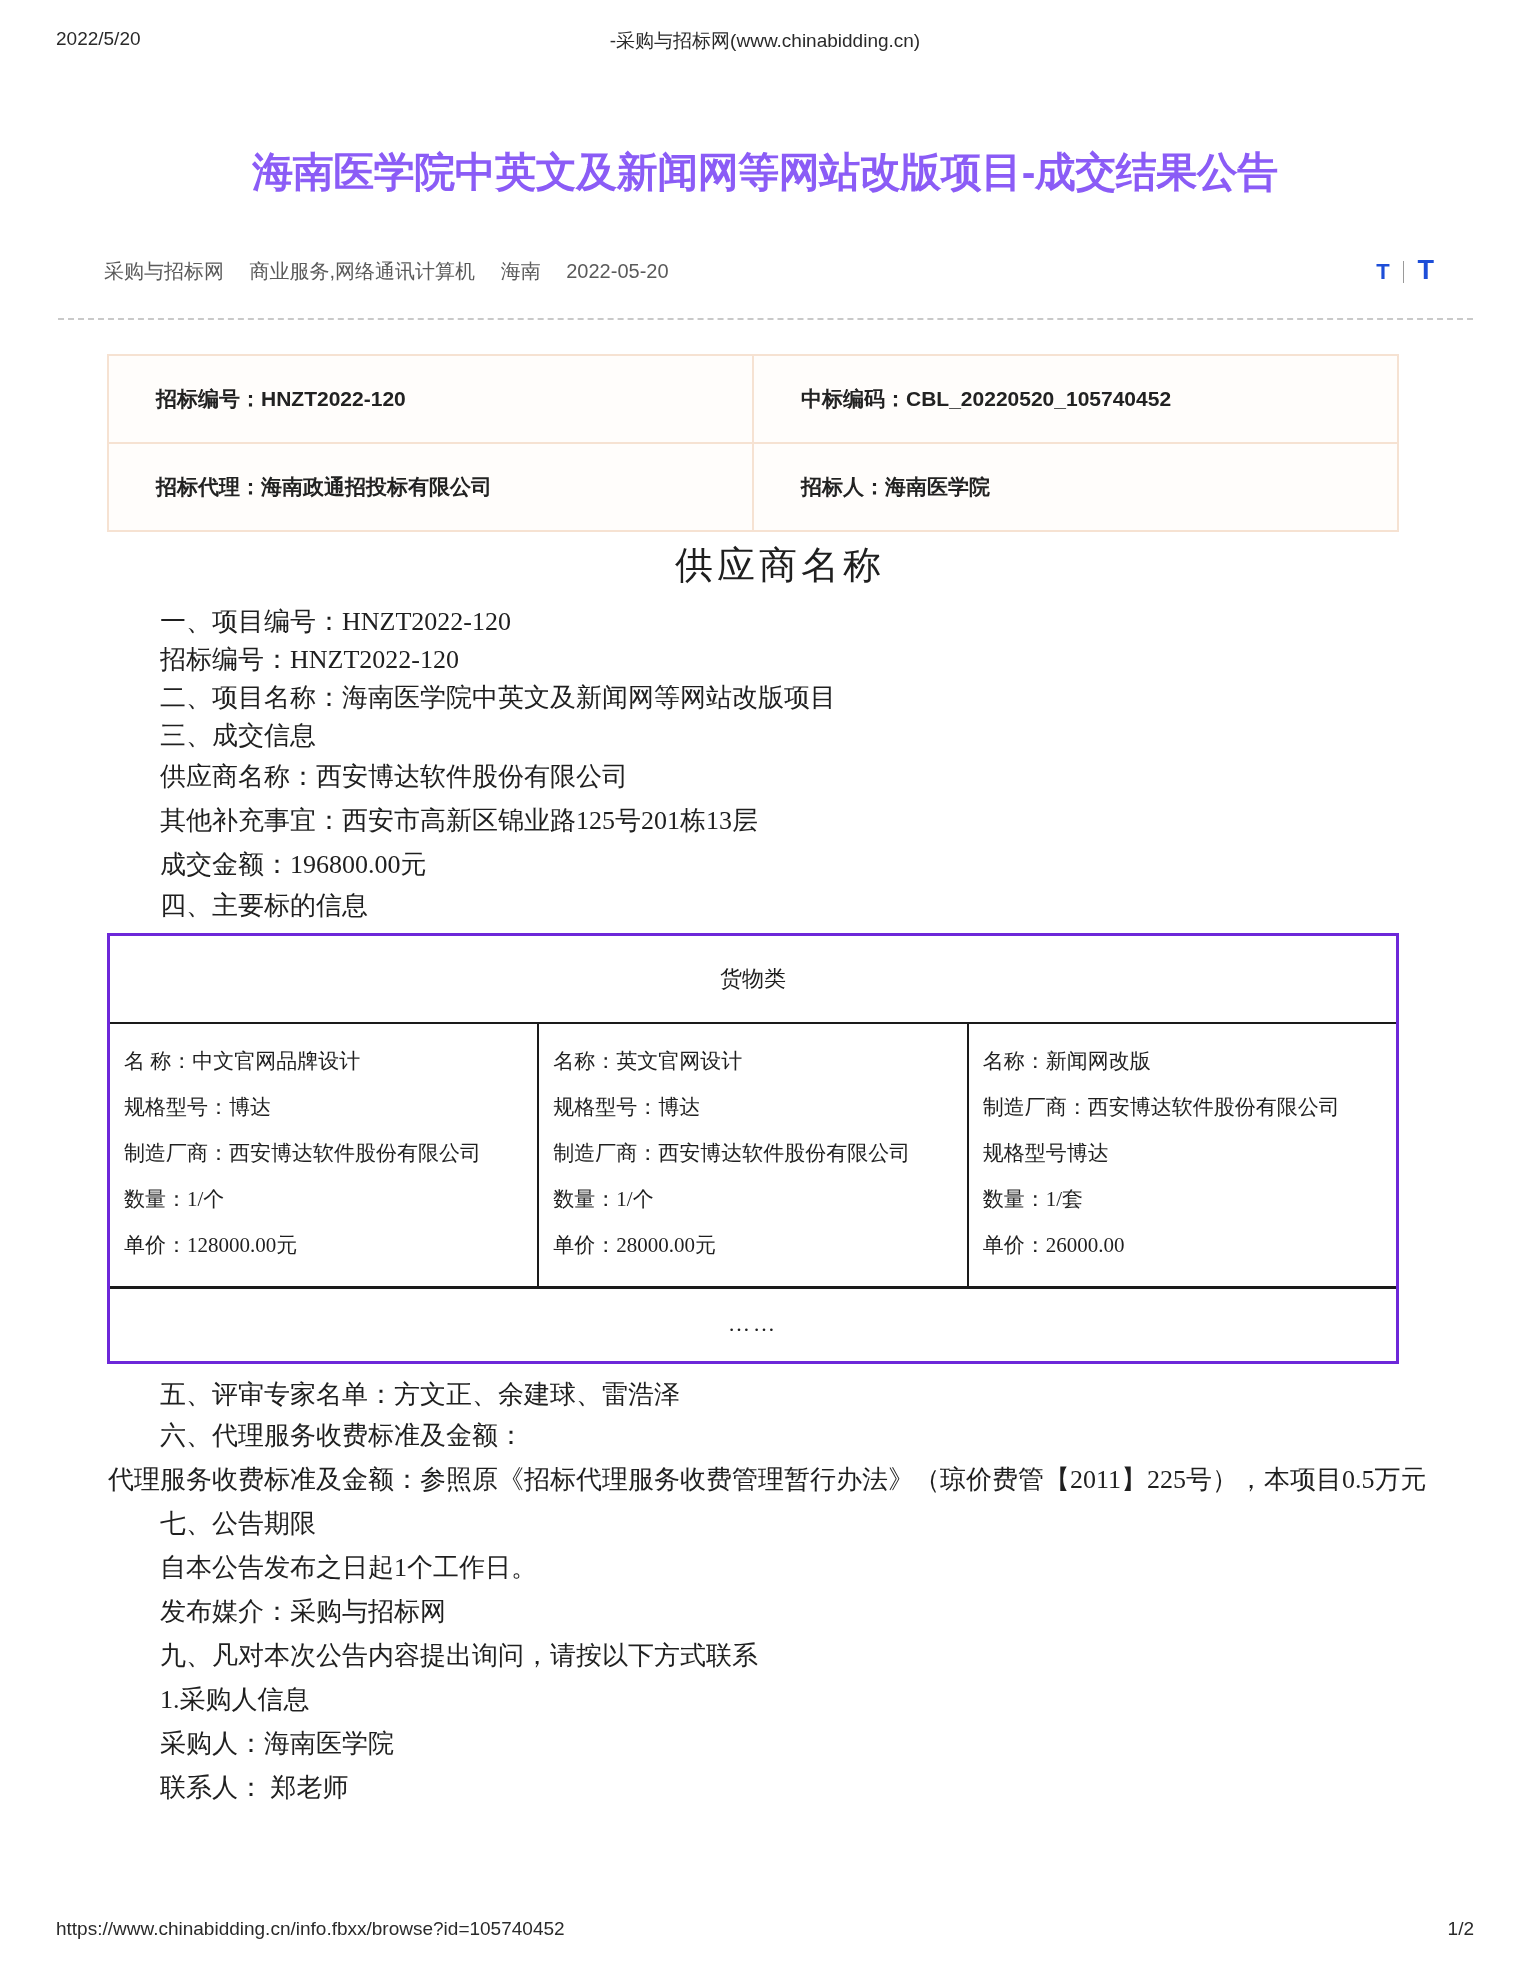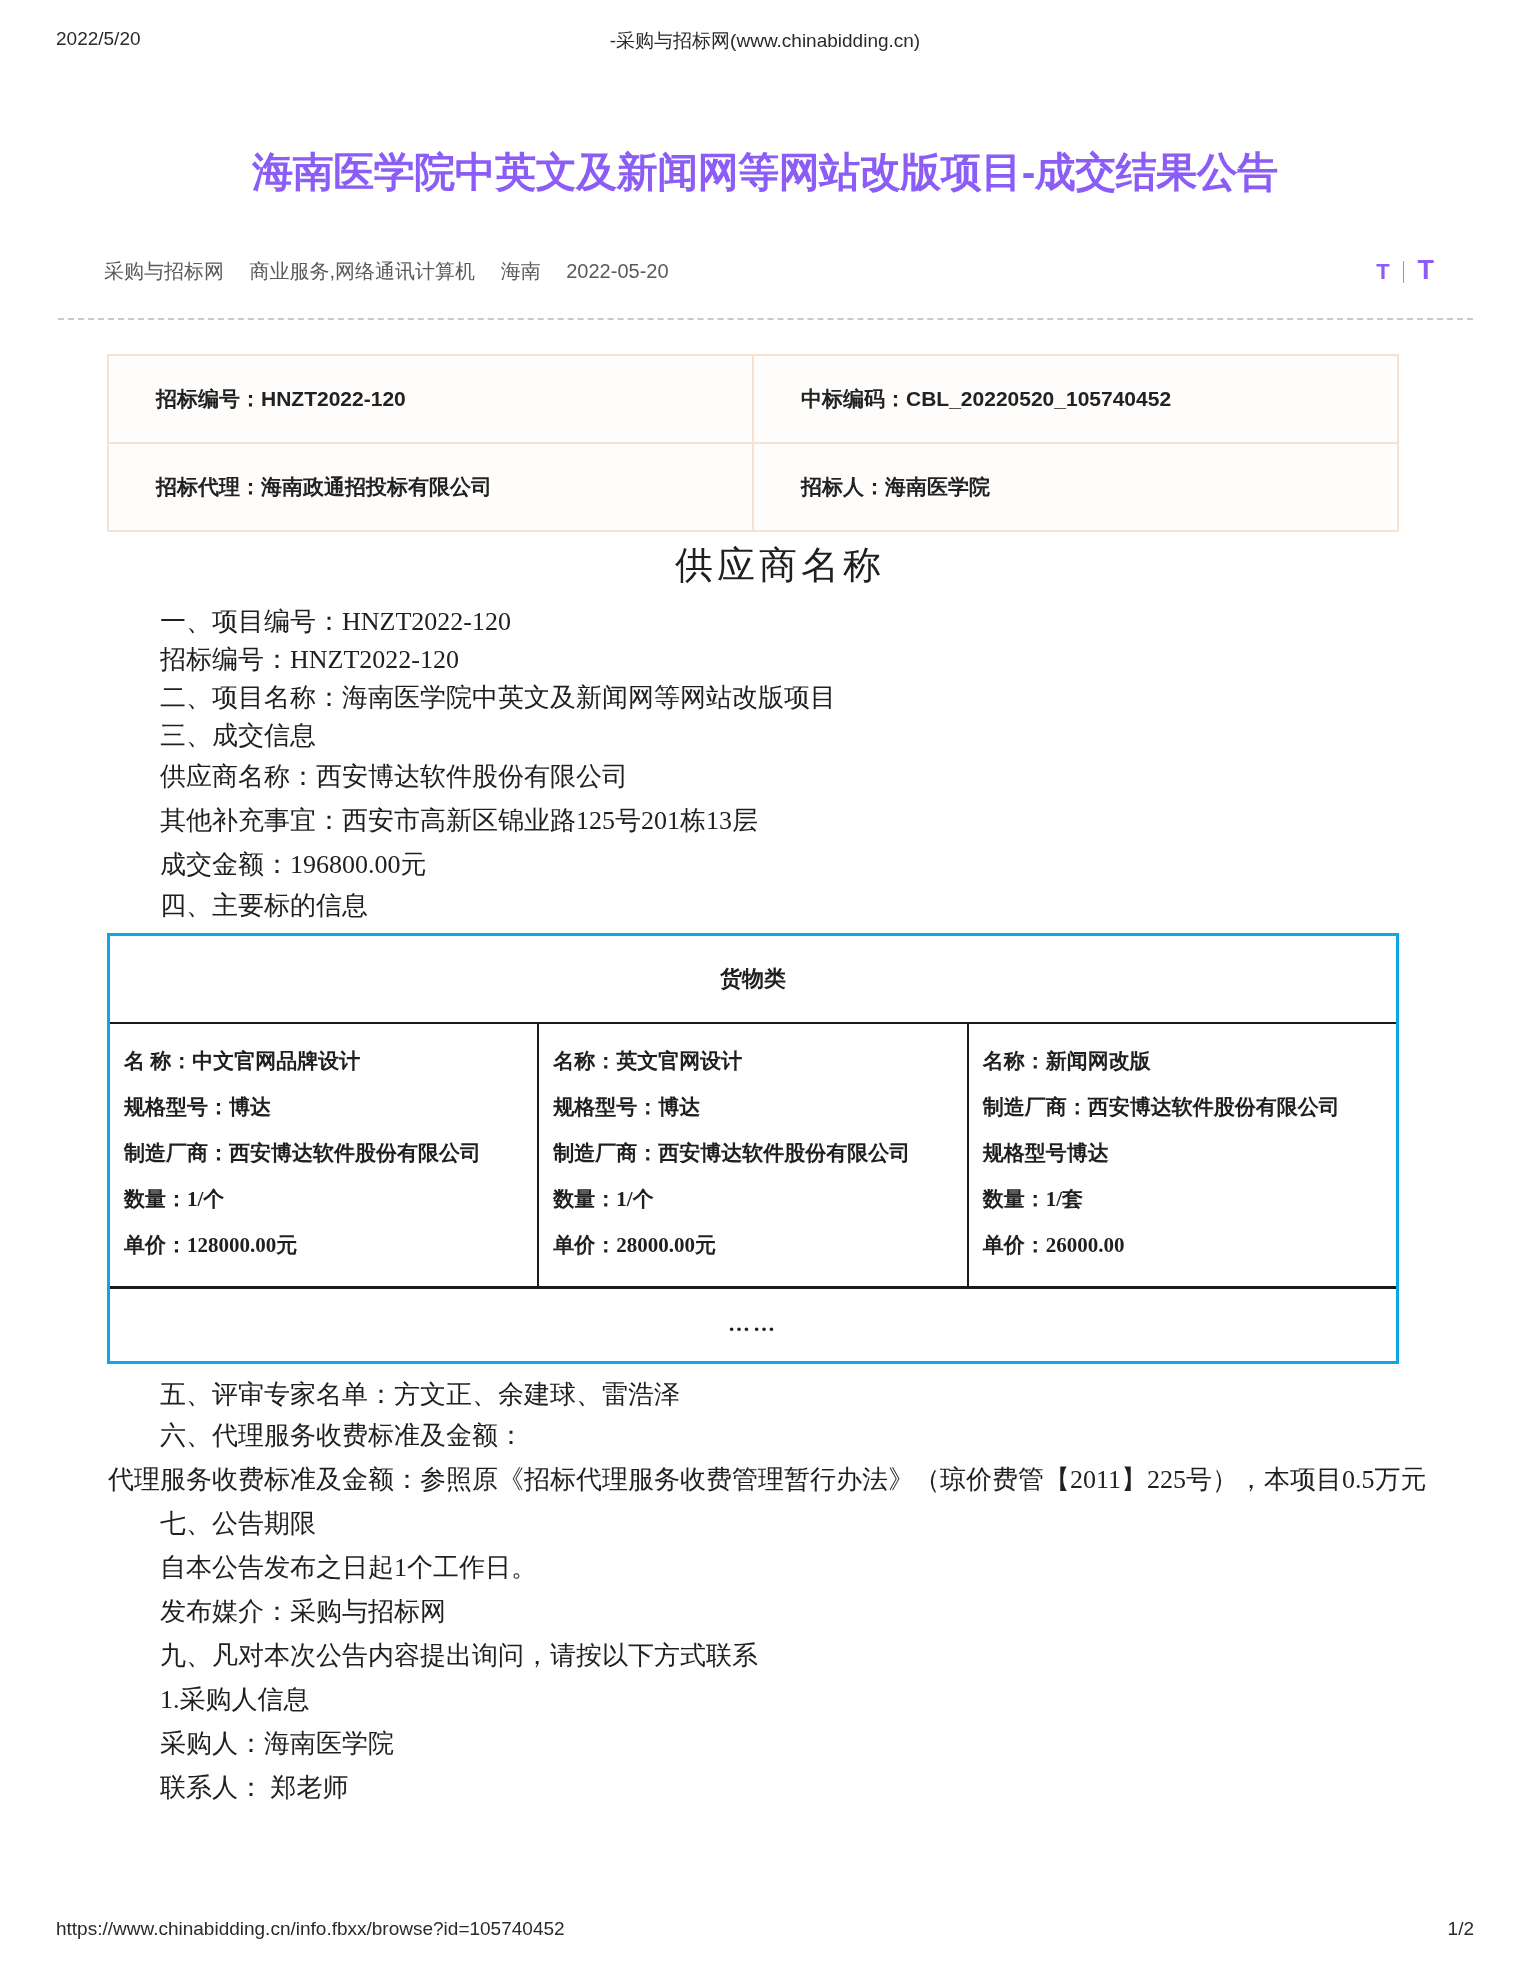--- a/index.html
+++ b/index.html
@@ -80,21 +80,21 @@
     font-size: 20px;
     color: #5a5a5a;
     white-space: nowrap;
   }
   .meta-left span { margin-right: 20px; }
   .meta-left span:last-child { margin-right: 0; }
   .font-ctrl {
     position: absolute;
     right: 0;
     top: -3px;
-    color: #8b5cf6;
+    color: #1d4ed8;
     white-space: nowrap;
   }
   .font-ctrl .t-small {
     font-size: 22px;
     font-weight: 600;
     vertical-align: baseline;
     cursor: pointer;
   }
   .font-ctrl .t-sep {
     display: inline-block;
@@ -179,25 +179,24 @@
     white-space: normal;
     padding-left: 108px;
     padding-right: 95px;
     line-height: 44px;
   }
 
   
   .goods-table {
     margin: 8px 0 0 107px;
     width: 1292px;
-    border: 3px solid #0ea5e9;
+    border: 3px solid #6d28d9;
     border-collapse: collapse;
     background: #fff;
     font-family: "Liberation Serif", serif;
-    font-weight: bold;
   }
   .goods-head {
     text-align: center;
     font-size: 22px;
     padding: 28px 0 28px 0;
     border-bottom: 2px solid #1a1a1a;
   }
   .goods-cols {
     display: flex;
     border-bottom: 3px solid #1a1a1a;

